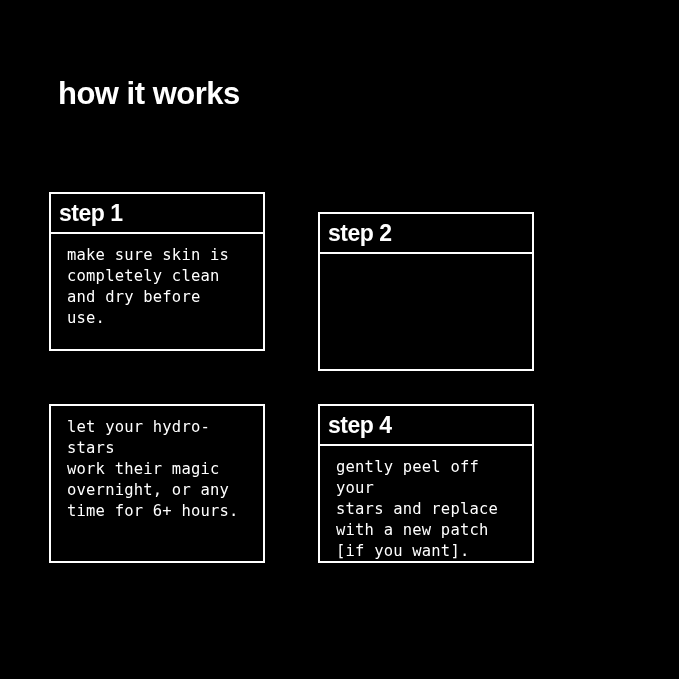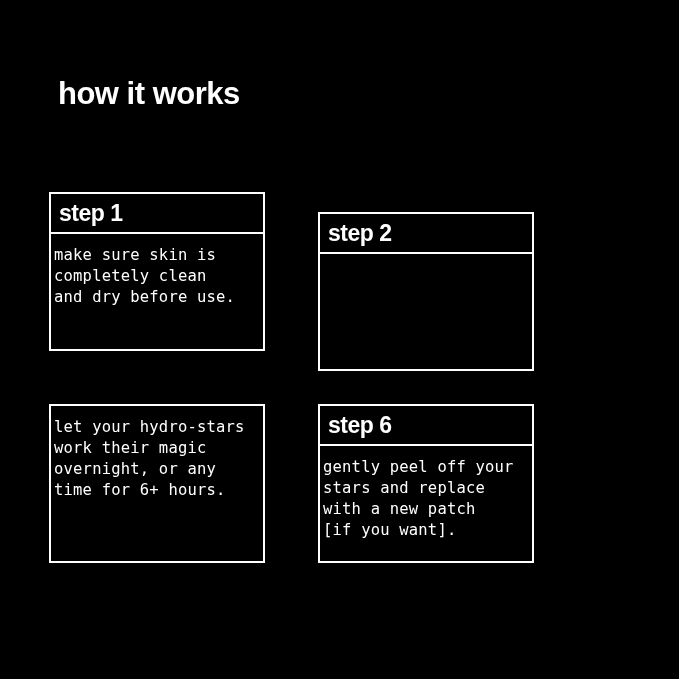--- a/index.html
+++ b/index.html
@@ -46,21 +46,21 @@
     align-items: center;
     padding: 0 8px;
   }
   .step-label {
     color: #ffffff;
     font-size: 23px;
     font-weight: 700;
     letter-spacing: -0.5px;
   }
   .card-body {
-    padding: 11px 3px;
+    padding: 11px 16px;
   }
   .step-description {
     color: #ffffff;
     font-family: "DejaVu Sans Mono", monospace;
     font-size: 15.5px;
     line-height: 21px;
     white-space: pre-line;
     letter-spacing: 0.2px;
   }
 </style>
@@ -92,21 +92,21 @@
     <div class="card-body">
       <span class="step-description">let your hydro-stars
 work their magic
 overnight, or any
 time for 6+ hours.</span>
     </div>
   </div>
 
   <div class="card card-4">
     <div class="card-header">
-      <span class="step-label">step 6</span>
+      <span class="step-label">step 4</span>
     </div>
     <div class="card-body">
       <span class="step-description">gently peel off your
 stars and replace
 with a new patch
 [if you want].</span>
     </div>
   </div>
 
 </div>

